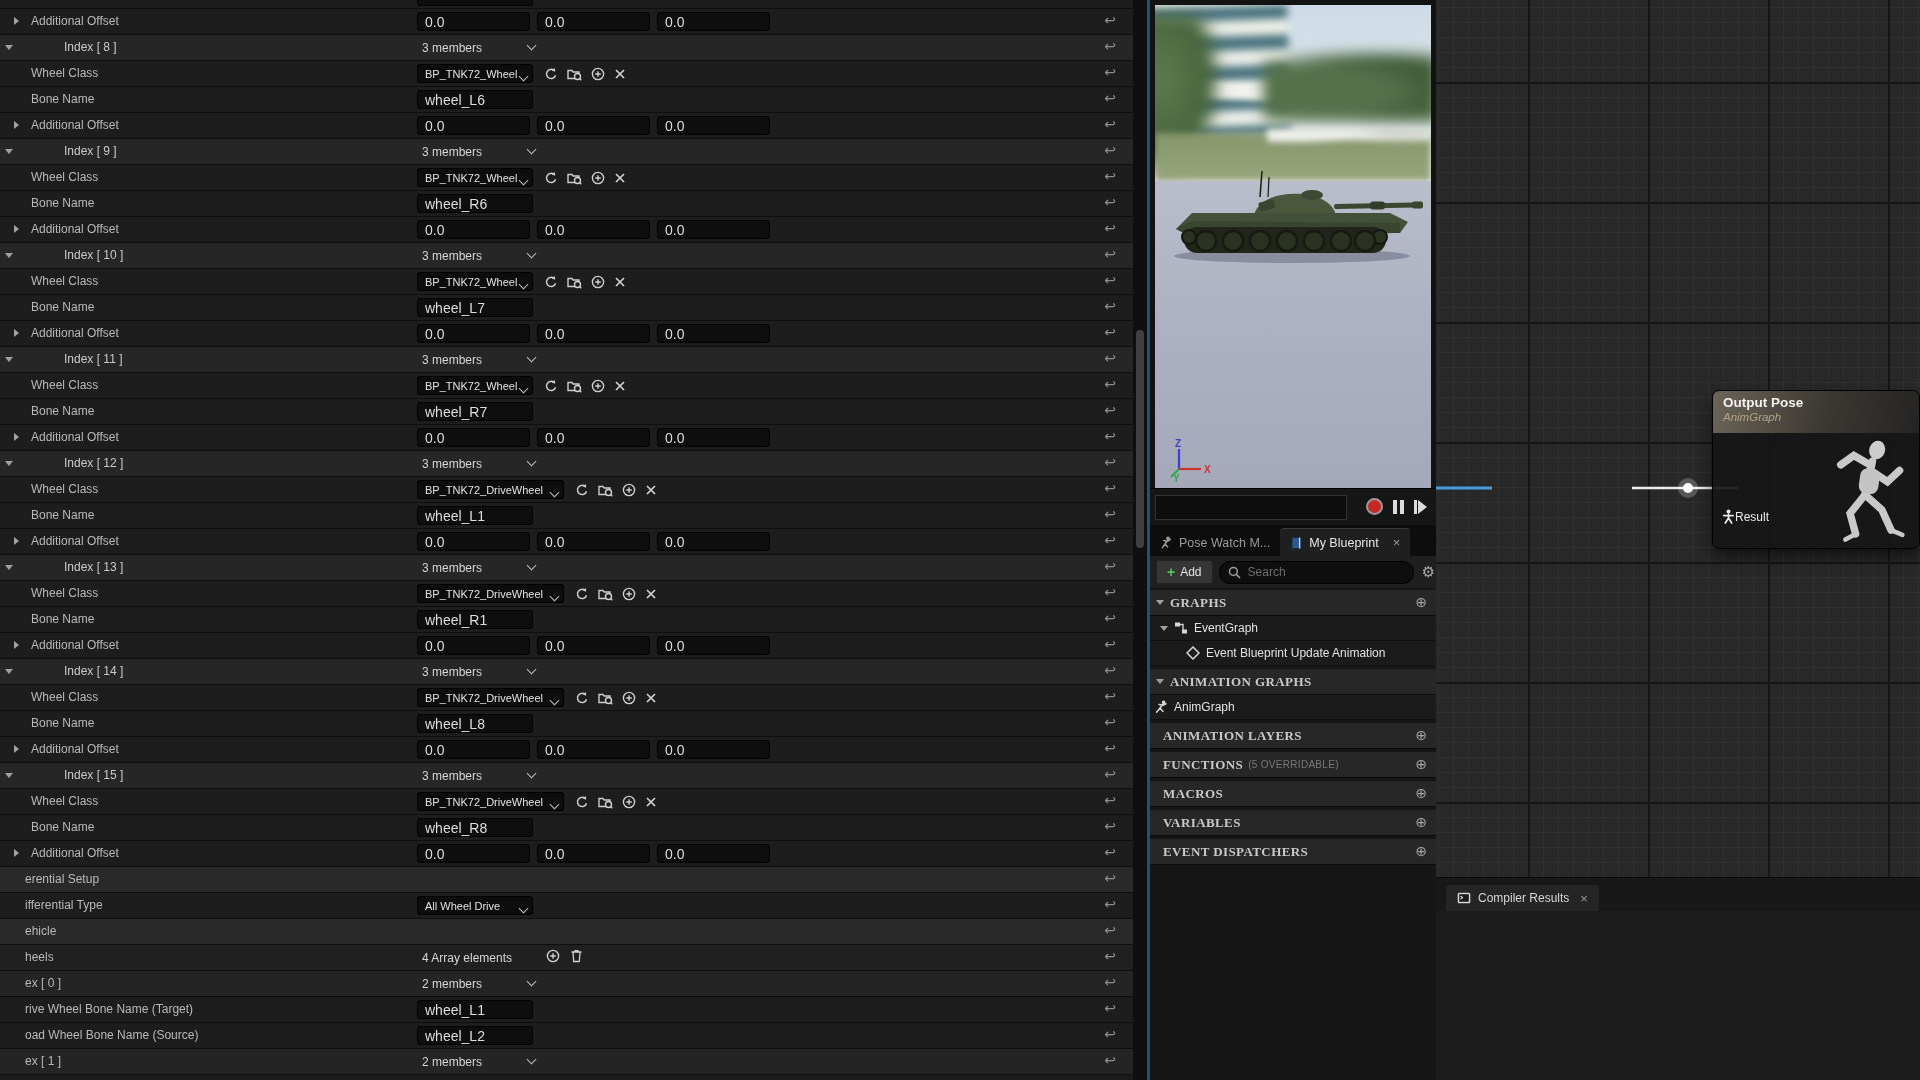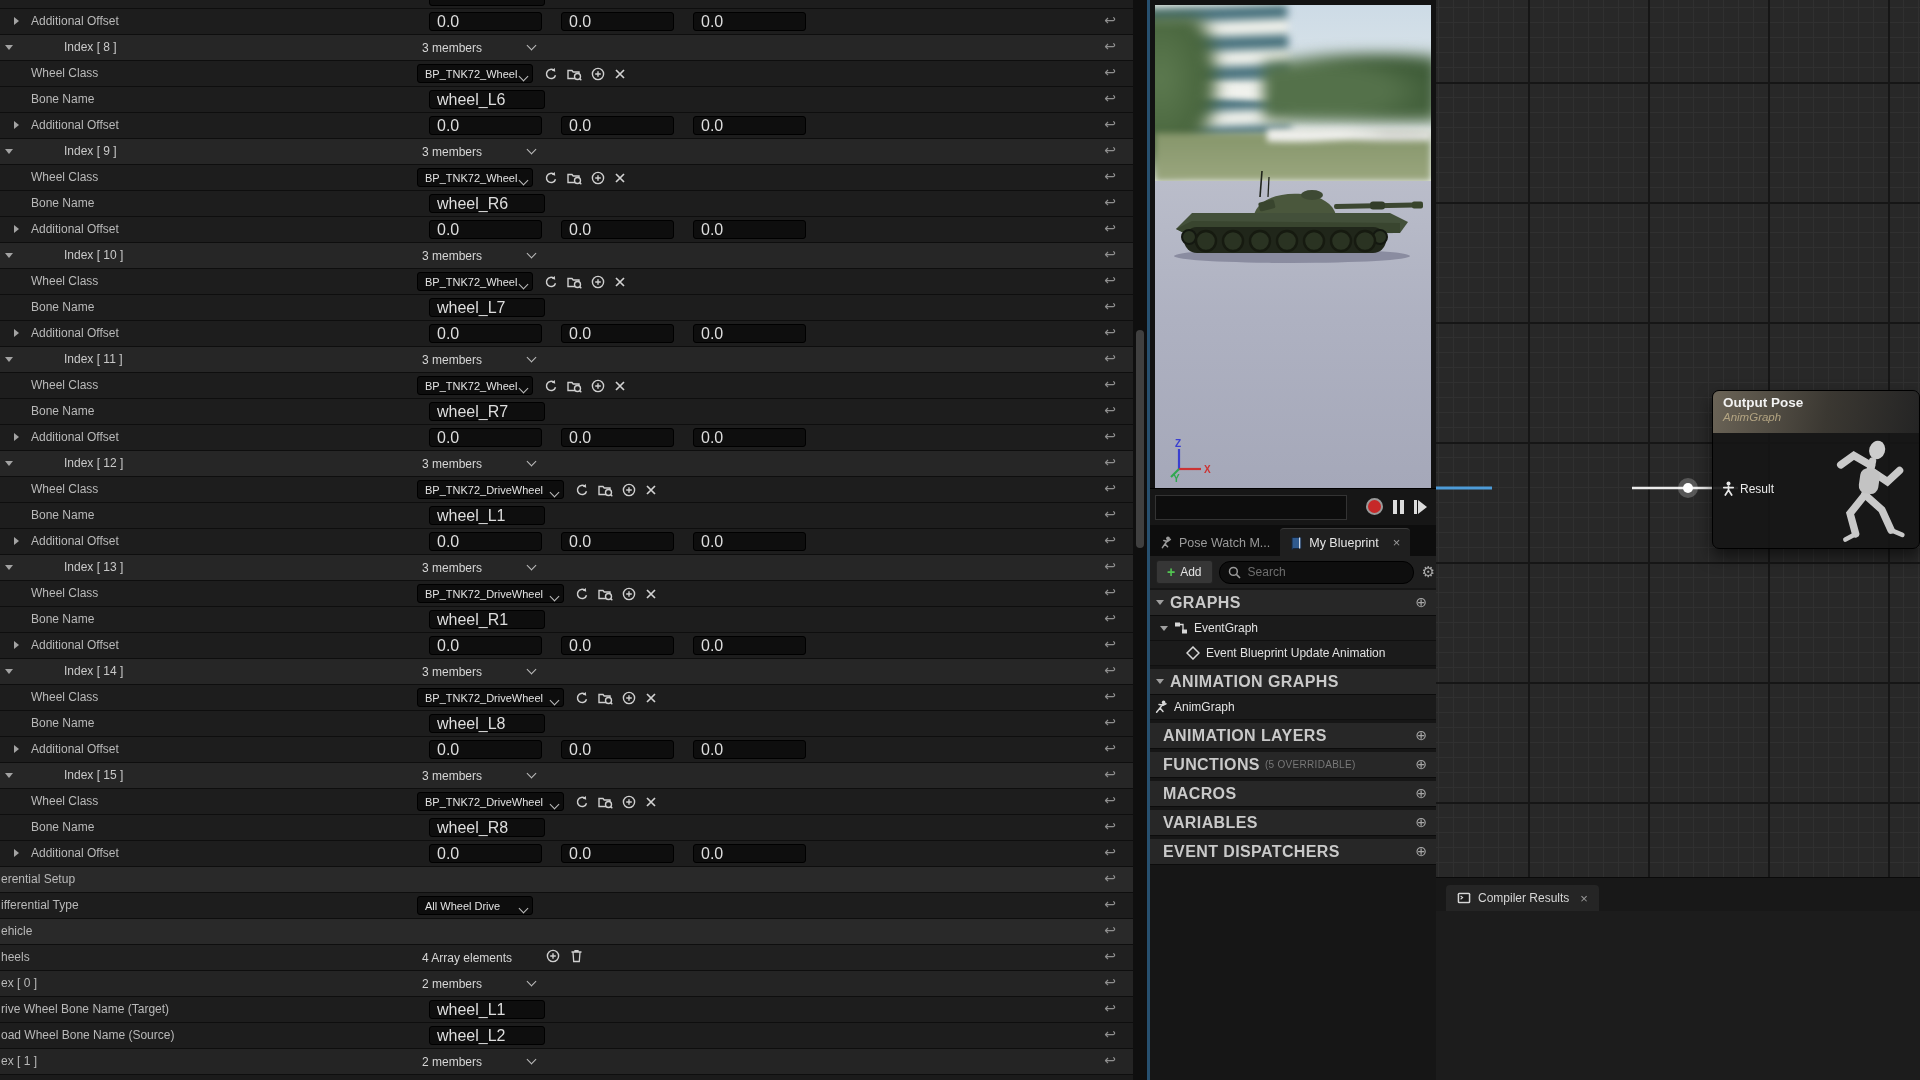--- a/index.html
+++ b/index.html
@@ -8,30 +8,30 @@
   
   #details{position:absolute;left:0;top:0;width:1133px;height:1080px;background:#1b1b1b;overflow:hidden;}
   .drow{position:relative;height:25px;border-bottom:1px solid #0e0e0e;background:#1d1d1d;}
   .drow.partial{height:8px;background:#1d1d1d;overflow:hidden;}
   .drow.idx{background:#262626;}
   .drow.cat{background:#292929;}
   .drow.arr{background:#202020;}
   .drow.mem{background:#242424;}
   .lbl{position:absolute;left:31px;top:5px;font-size:12px;color:#b9b9b9;white-space:nowrap;}
   .drow.idx .lbl{left:18px;color:#c9c9c9;margin-left:46px;}
-  .drow.cut .lbl{left:1px;}
+  .drow.cut .lbl{left:1px;padding-left:24px;}
   .caret-d{position:absolute;left:5px;top:10px;width:0;height:0;border-left:4px solid transparent;border-right:4px solid transparent;border-top:5px solid #a3a3a3;}
   .caret-r{position:absolute;left:14px;top:8px;width:0;height:0;border-top:4px solid transparent;border-bottom:4px solid transparent;border-left:5px solid #a3a3a3;}
   .drow .off-lbl{left:31px;}
   .val{position:absolute;left:417px;top:0;height:25px;display:flex;align-items:center;}
   .valtext{font-size:12px;color:#d6d6d6;padding-left:5px;}
   .memwrap{width:118px;display:flex;justify-content:space-between;align-items:center;}
   .chev{width:6px;height:6px;border-right:1.6px solid #bdbdbd;border-bottom:1.6px solid #bdbdbd;transform:rotate(45deg);display:inline-block;position:relative;top:-2px;}
   .fld{box-sizing:border-box;height:19px;background:#0e0e0e;border:1px solid #000;border-radius:3px;
-       color:#dedede;font-size:16px;display:flex;align-items:center;padding:0 7px;margin-left:12px;}
+       color:#dedede;font-size:14px;display:flex;align-items:center;padding:0 7px;}
   .fld.num{width:113px;margin-right:7px;}
   .fld.txt{width:116px;}
   .combo{box-sizing:border-box;position:relative;width:116px;height:19px;background:#0d0d0d;border:1px solid #000;
          border-radius:3px;color:#e2e2e2;font-size:11px;display:flex;align-items:center;padding:0 16px 0 7px;white-space:nowrap;}
   .combo.wide{width:147px;}
   .combo .chev{position:absolute;right:5px;top:8px;}
   .cicons{display:flex;align-items:center;gap:9px;margin-left:11px;}
   .cicons span{display:flex;align-items:center;}
   .reset{position:absolute;left:1100px;top:3px;width:20px;text-align:center;font-size:14px;color:#8f8f8f;cursor:pointer;}
   .frag{position:absolute;left:417px;top:-12px;width:116px;height:18px;}
@@ -83,21 +83,21 @@
   .add-btn .pl{color:#52c552;font-weight:bold;font-size:14px;}
   .searchbox{flex:1;display:flex;align-items:center;gap:5px;background:#0e0e0e;border:1px solid #000;border-radius:11px;height:21px;padding:0 8px;}
   .searchbox input{flex:1;background:transparent;border:none;outline:none;color:#cfcfcf;font-size:12px;font-family:Liberation Sans, sans-serif;}
   .searchbox input::placeholder{color:#6e6e6e;}
   .gear{font-size:15px;color:#ababab;padding:0 2px;}
   
   #bp-tree{position:absolute;left:0;top:588px;width:286px;height:492px;background:#161616;}
   .bph{position:relative;height:25px;margin-top:3px;background:#272727;border-bottom:1px solid #0c0c0c;display:flex;align-items:center;}
   .bph:first-child{margin-top:2px;}
   .bph .hcaret{width:0;height:0;border-left:4px solid transparent;border-right:4px solid transparent;border-top:5px solid #9f9f9f;margin:0 6px 0 6px;}
-  .bph .htxt{font-size:16px;font-weight:bold;letter-spacing:.4px;color:#c9c9c9;}
+  .bph .htxt{font-size:13px;font-weight:bold;letter-spacing:.4px;color:#c9c9c9;font-family:Liberation Serif, serif;}
   .bph.nocaret .htxt{margin-left:13px;}
   .bph .hsuf{font-size:10px;color:#787878;margin-left:5px;letter-spacing:.3px;}
   .bph .hplus{position:absolute;right:9px;top:4px;font-size:14px;color:#a5a5a5;}
   .bpi{height:24px;background:#1b1b1b;display:flex;align-items:center;gap:6px;border-bottom:1px solid #101010;}
   .bpi .icaret{width:0;height:0;border-left:4px solid transparent;border-right:4px solid transparent;border-top:5px solid #9f9f9f;margin-left:6px;}
   .bpi.ind1{padding-left:4px;}
   .bpi.ind2{padding-left:36px;}
   .bpi .itxt{font-size:12px;color:#e2e2e2;white-space:nowrap;}
   .bicon{display:flex;align-items:center;}
   
@@ -105,21 +105,21 @@
     background-image:
       linear-gradient(#161616 2px,transparent 2px),linear-gradient(90deg,#161616 2px,transparent 2px),
       linear-gradient(#303030 1px,transparent 1px),linear-gradient(90deg,#303030 1px,transparent 1px);
     background-size:120px 120px,120px 120px,15px 15px,15px 15px;background-position:-28px -38px,-28px -38px,-28px -38px,-28px -38px;}
   #watermark{position:absolute;left:276px;top:804px;font-size:46px;font-weight:bold;letter-spacing:1px;color:#4d4d4d;white-space:nowrap;}
   #wires{position:absolute;left:0;top:0;}
   .gnode{position:absolute;border:1px solid #000;border-radius:7px;box-shadow:0 8px 16px rgba(0,0,0,.55);}
   #node-ctl{left:46px;top:448px;width:160px;height:62px;background:rgba(17,17,17,.94);}
   #node-ctl .nhead{height:25px;border-radius:6px 6px 0 0;background:linear-gradient(90deg,#525252,#262626);
                    display:flex;align-items:center;padding-left:8px;font-size:12px;font-weight:bold;color:#e8e8e8;}
-  .pin{position:absolute;display:flex;align-items:center;gap:5px;}
+  .pin{position:absolute;display:flex;align-items:center;margin-top:28px;}
   #node-out{left:276px;top:390px;width:206px;height:157px;background:rgba(22,22,22,.92);}
   #node-out .nhead{height:42px;border-radius:6px 6px 0 0;background:linear-gradient(100deg,#6b6457 0%,#3b3832 55%,#242424 100%);
                    padding:4px 10px;box-sizing:border-box;}
   #node-out .nt{font-size:13.5px;font-weight:bold;color:#f2f2f2;}
   #node-out .ns{font-size:11.5px;font-style:italic;color:#b3a482;margin-top:1px;}
   .pinlabel{font-size:12px;color:#eaeaea;}
   #mannequin{position:absolute;right:2px;top:44px;}
   
   #bottom-panel{position:absolute;left:1436px;top:877px;width:484px;height:203px;background:#181818;border-top:1px solid #0a0a0a;}
   #compiler-tab{position:absolute;left:10px;top:7px;height:26px;background:#252525;border-radius:4px 4px 0 0;

